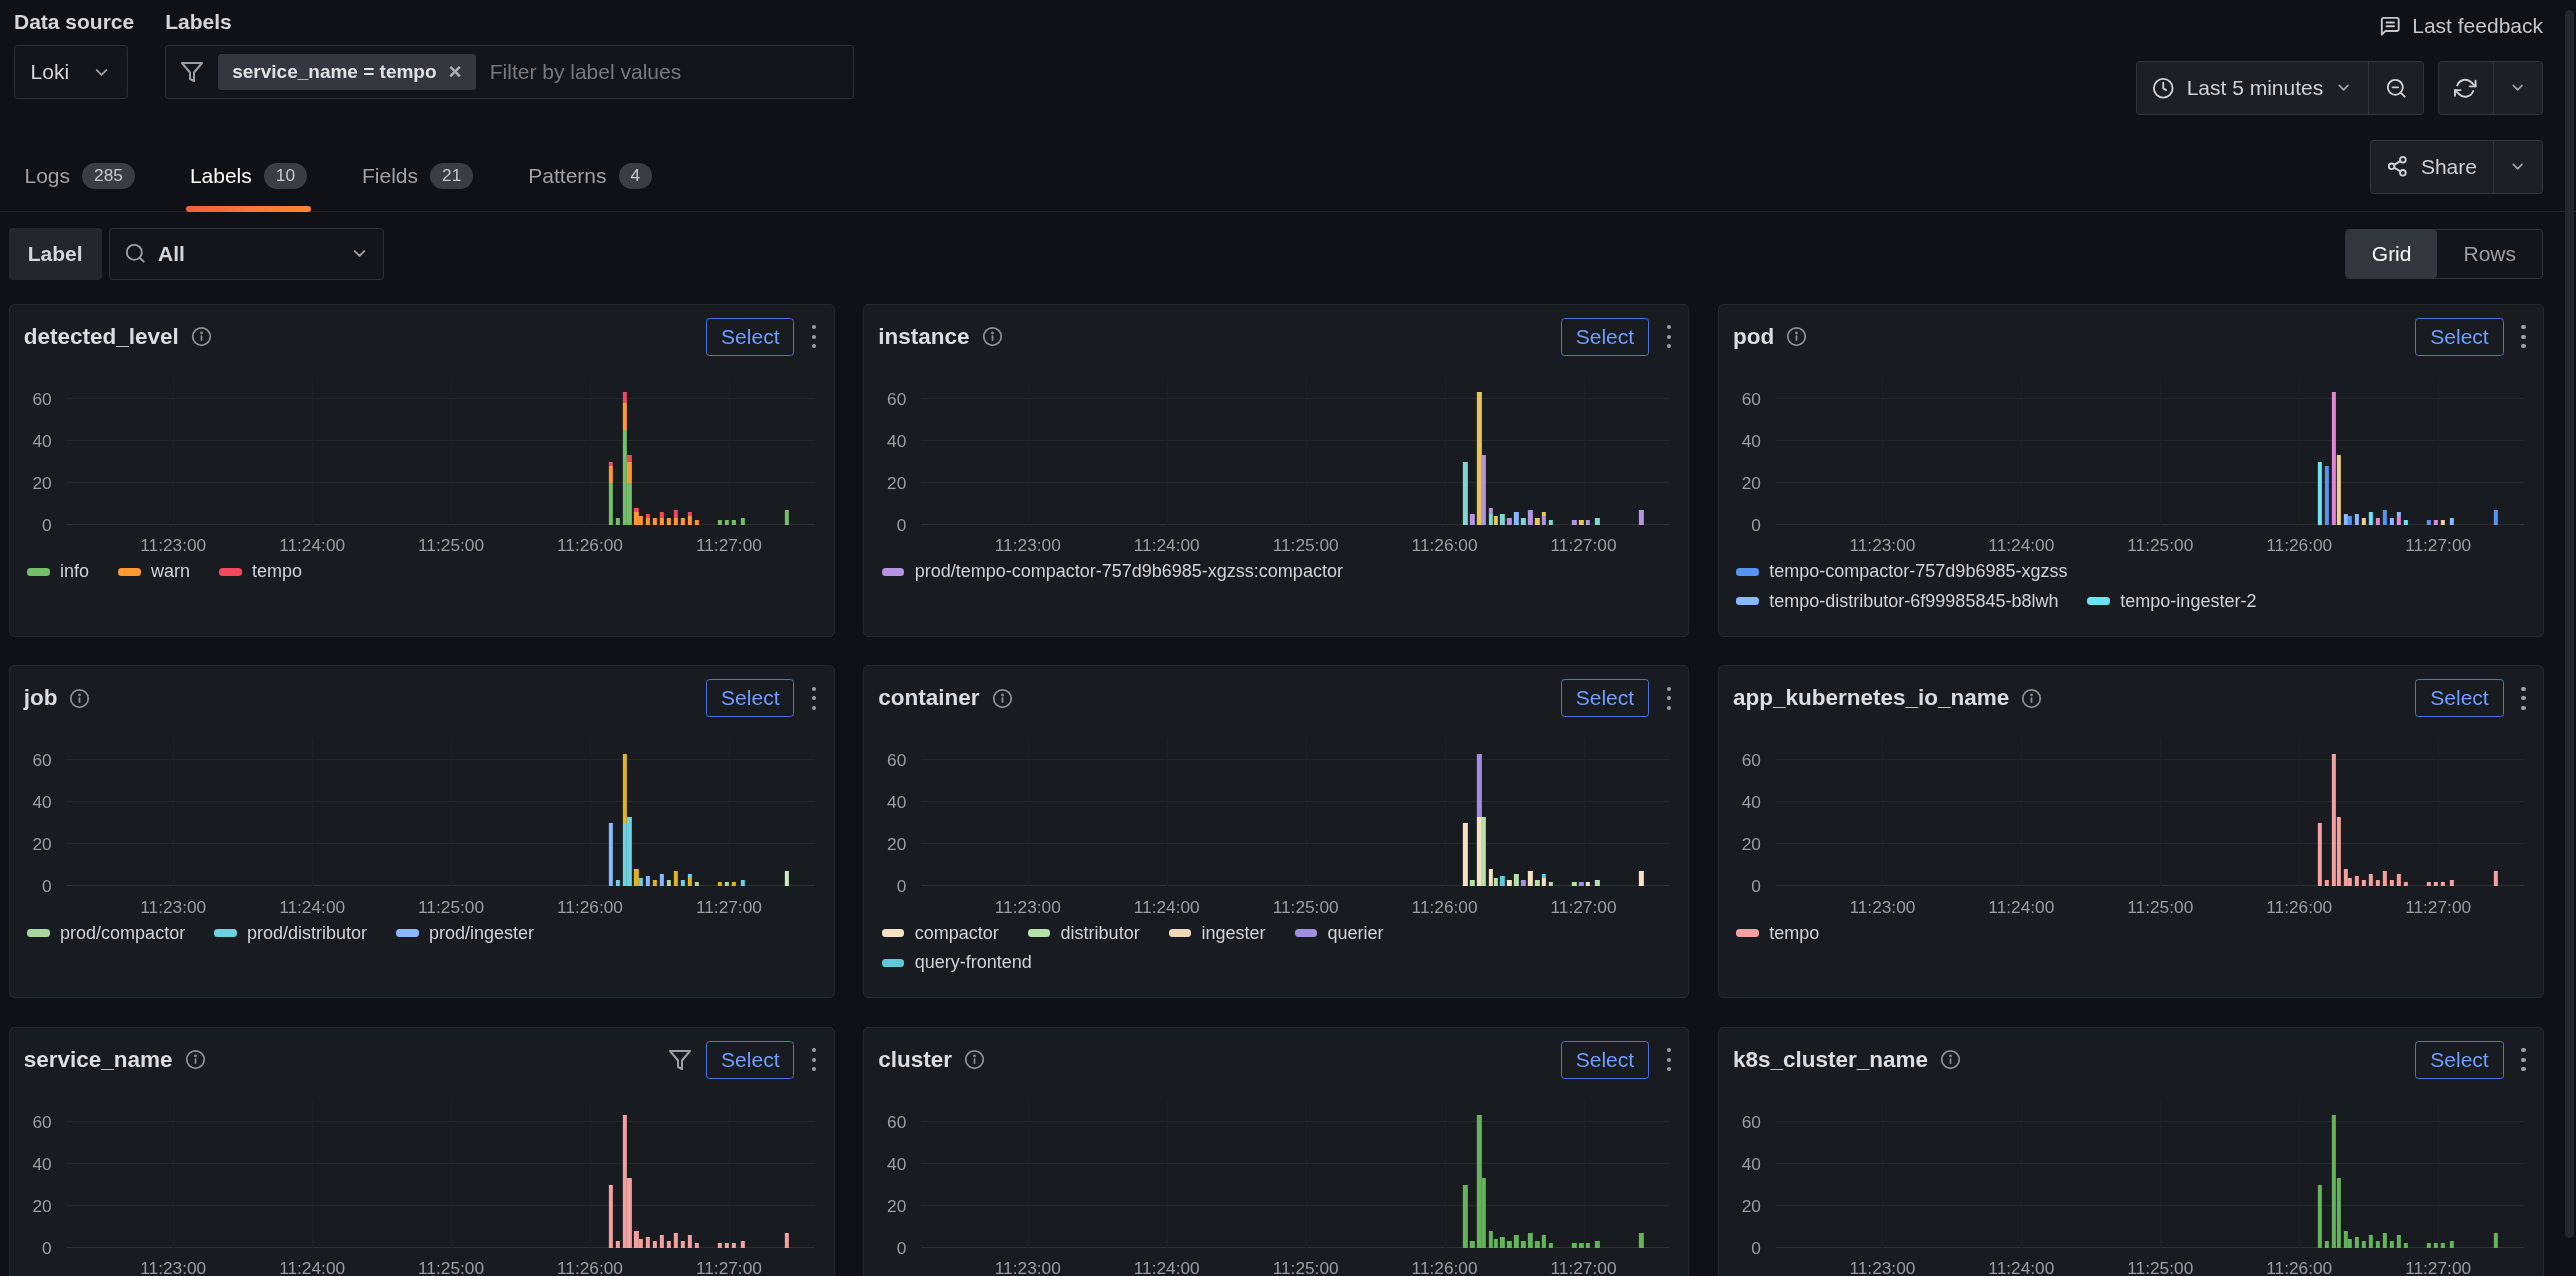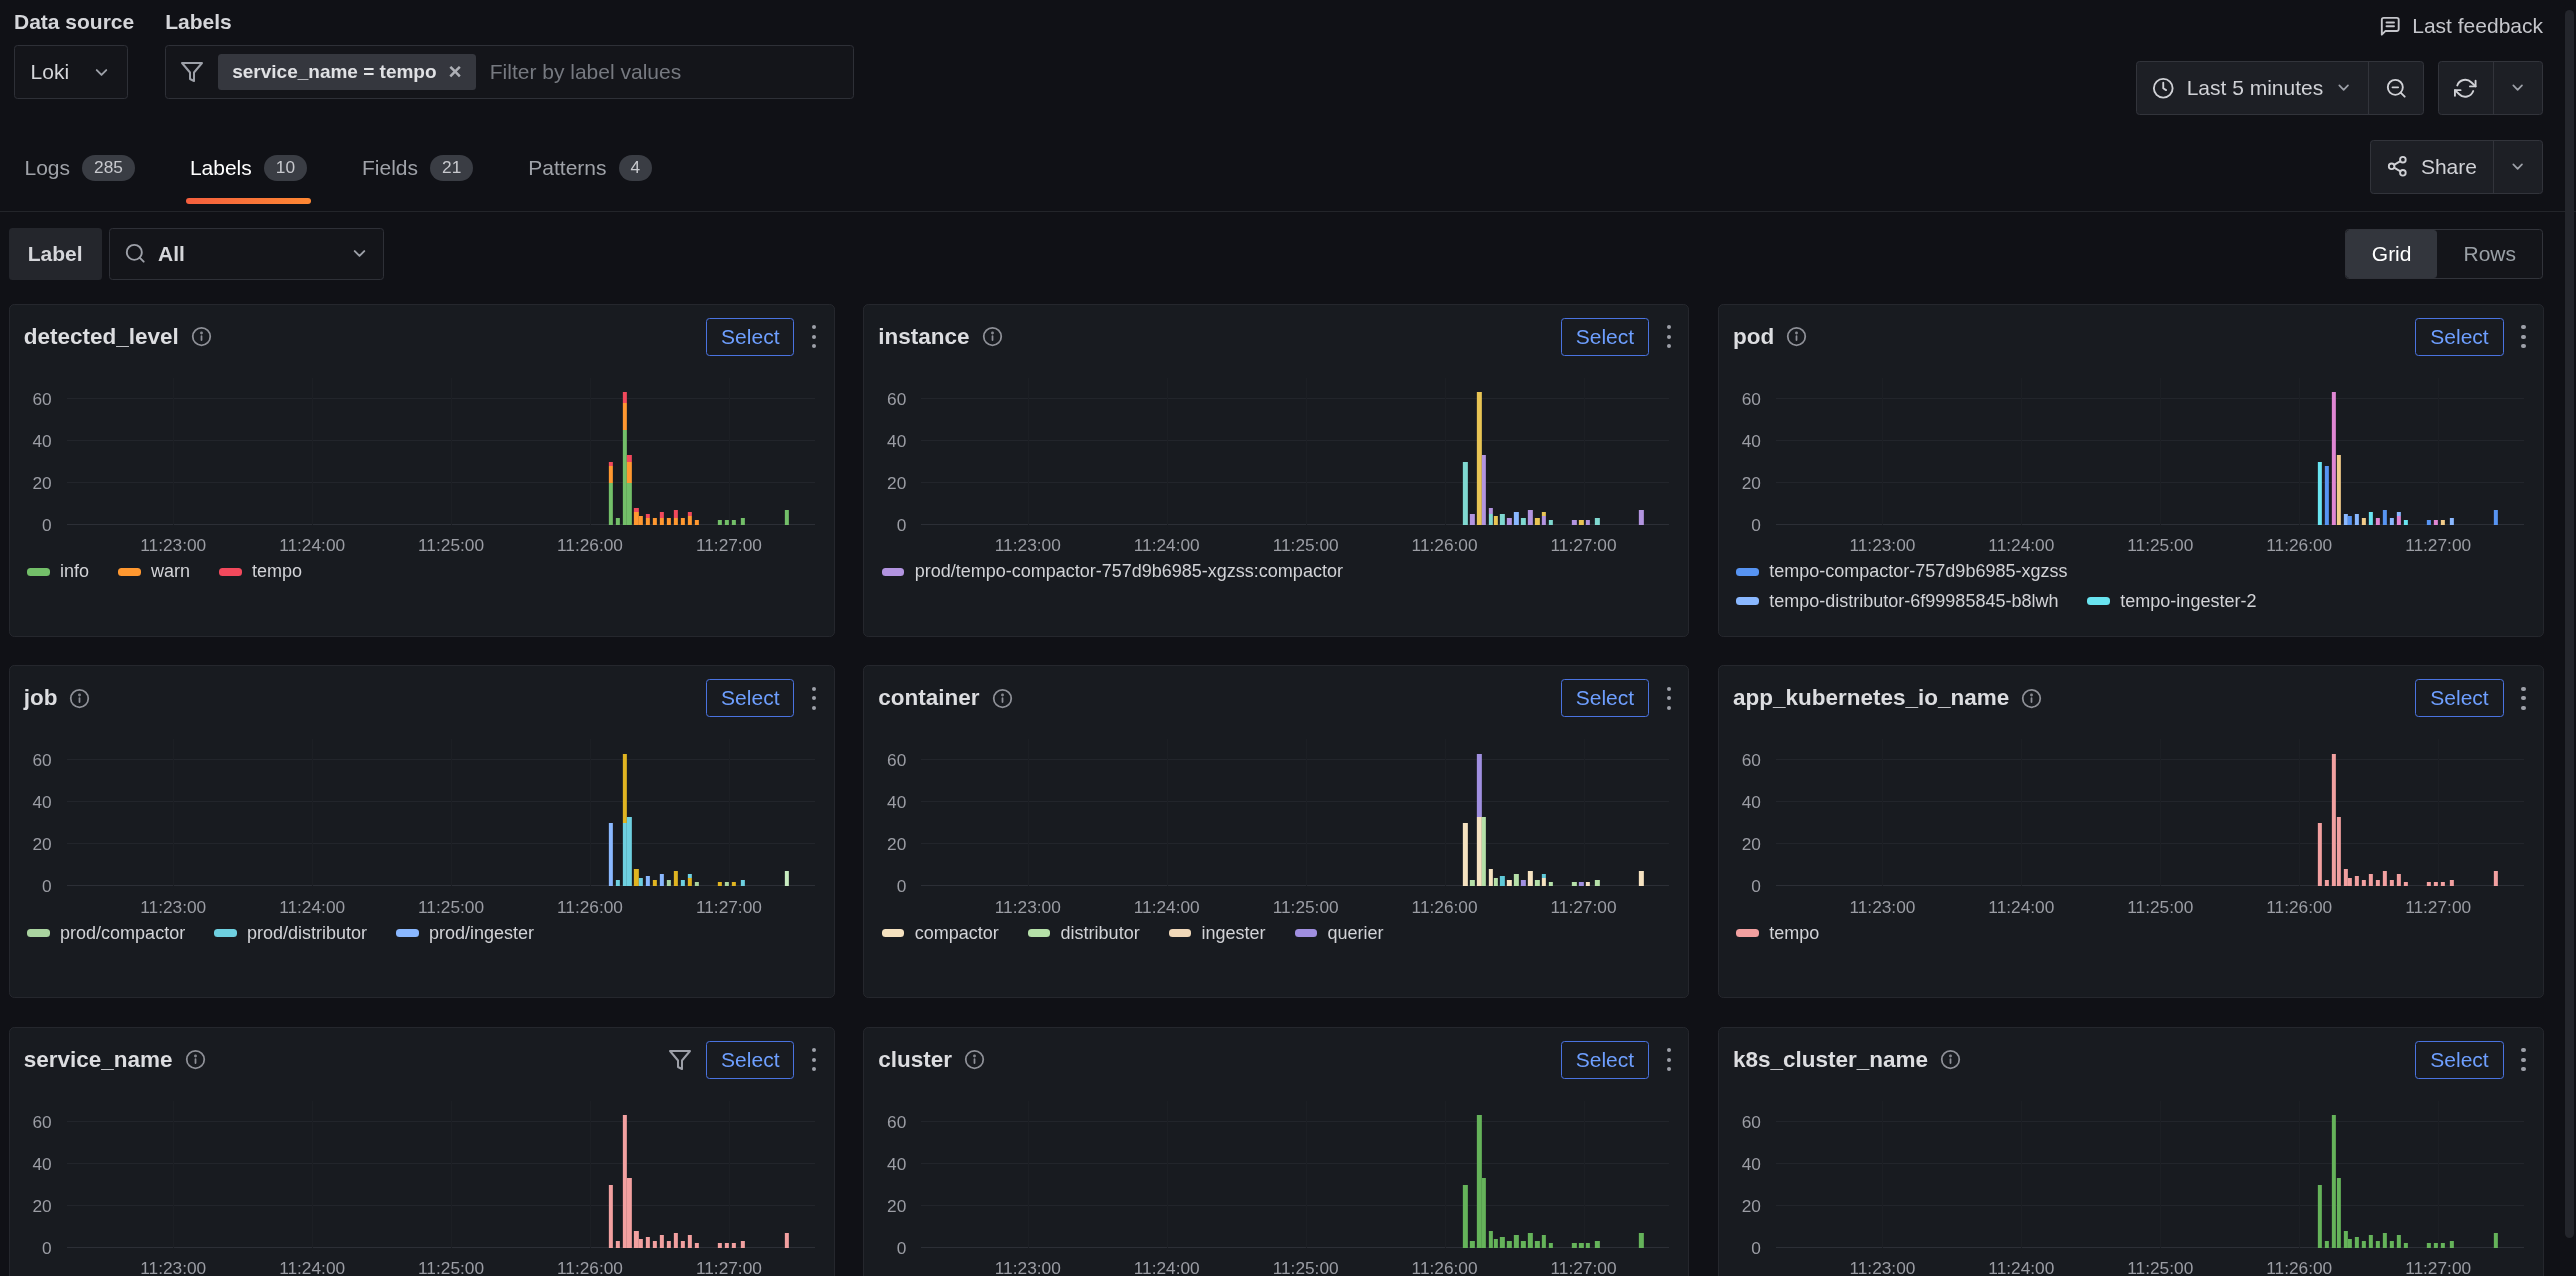--- a/index.html
+++ b/index.html
@@ -25,21 +25,21 @@
   .feedback { display:flex; align-items:center; gap:10.4px; color:#c5c6cb; font-size:21px;
     height:35px; cursor:pointer; }
   .toolbar-right { display:flex; gap:14px; align-items:flex-start; margin-top:7px; }
   .tb-group { display:flex; border:0.9px solid #32343b; border-radius:3.5px; background:#1d1f25;
     height:54px; overflow:hidden; }
   .tb-seg { display:flex; align-items:center; gap:12px; padding:0 15.6px; color:#d0d1d6;
     font-size:21px; font-weight:500; cursor:pointer; }
   .tb-seg + .tb-seg { border-left:0.9px solid #32343b; }
 
   
-  .tabs-row { position:relative; margin-top:21px; padding:0 33px 8px 21px;
+  .tabs-row { position:relative; margin-top:21px; padding:0 33px 0 21px;
     border-bottom:0.9px solid #23252a; height:76px; }
   .tabs { display:flex; gap:48px; height:100%; align-items:flex-end; }
   .tab { position:relative; display:flex; align-items:center; gap:12px; padding:0 3.5px 22.5px;
     font-size:21px; color:#9fa2a8; cursor:pointer; }
   .tab.active { color:#ffffff; font-weight:500; }
   .tab.active::after { content:""; position:absolute; left:0; right:0; bottom:-0.9px; height:6px;
     border-radius:3.5px; background:linear-gradient(90deg,#f55f3e,#ff8833); }
   .badge { background:#3a3d44; color:#c8c9ce; font-size:17.3px; border-radius:15.6px;
     padding:4.3px 12px; line-height:1; }
   .share-wrap { position:absolute; right:33px; top:3.5px; }
@@ -876,20 +876,26 @@
             </span>
             <span class="legend-item">
               <span class="legend-swatch" style="background: rgb(240, 216, 184);"></span>
               <span class="legend-label">ingester</span>
             </span>
             <span class="legend-item">
               <span class="legend-swatch" style="background: rgb(160, 143, 224);"></span>
               <span class="legend-label">querier</span>
             </span>
           </div>
+          <div class="legend-row">
+            <span class="legend-item">
+              <span class="legend-swatch" style="background: rgb(94, 201, 216);"></span>
+              <span class="legend-label">query-frontend</span>
+            </span>
+          </div>
         </div>
     </div>
   </div>
     <div class="panel">
     <div class="panel-header">
       <span class="panel-title">app_kubernetes_io_name</span>
       <span class="icon panel-info">
         <svg width="21" height="21" viewBox="0 0 24 24" fill="none" stroke="currentColor" stroke-width="2" stroke-linecap="round">
             <circle cx="12" cy="12" r="10"></circle>
             <line x1="12" y1="16" x2="12" y2="11.5"></line>

